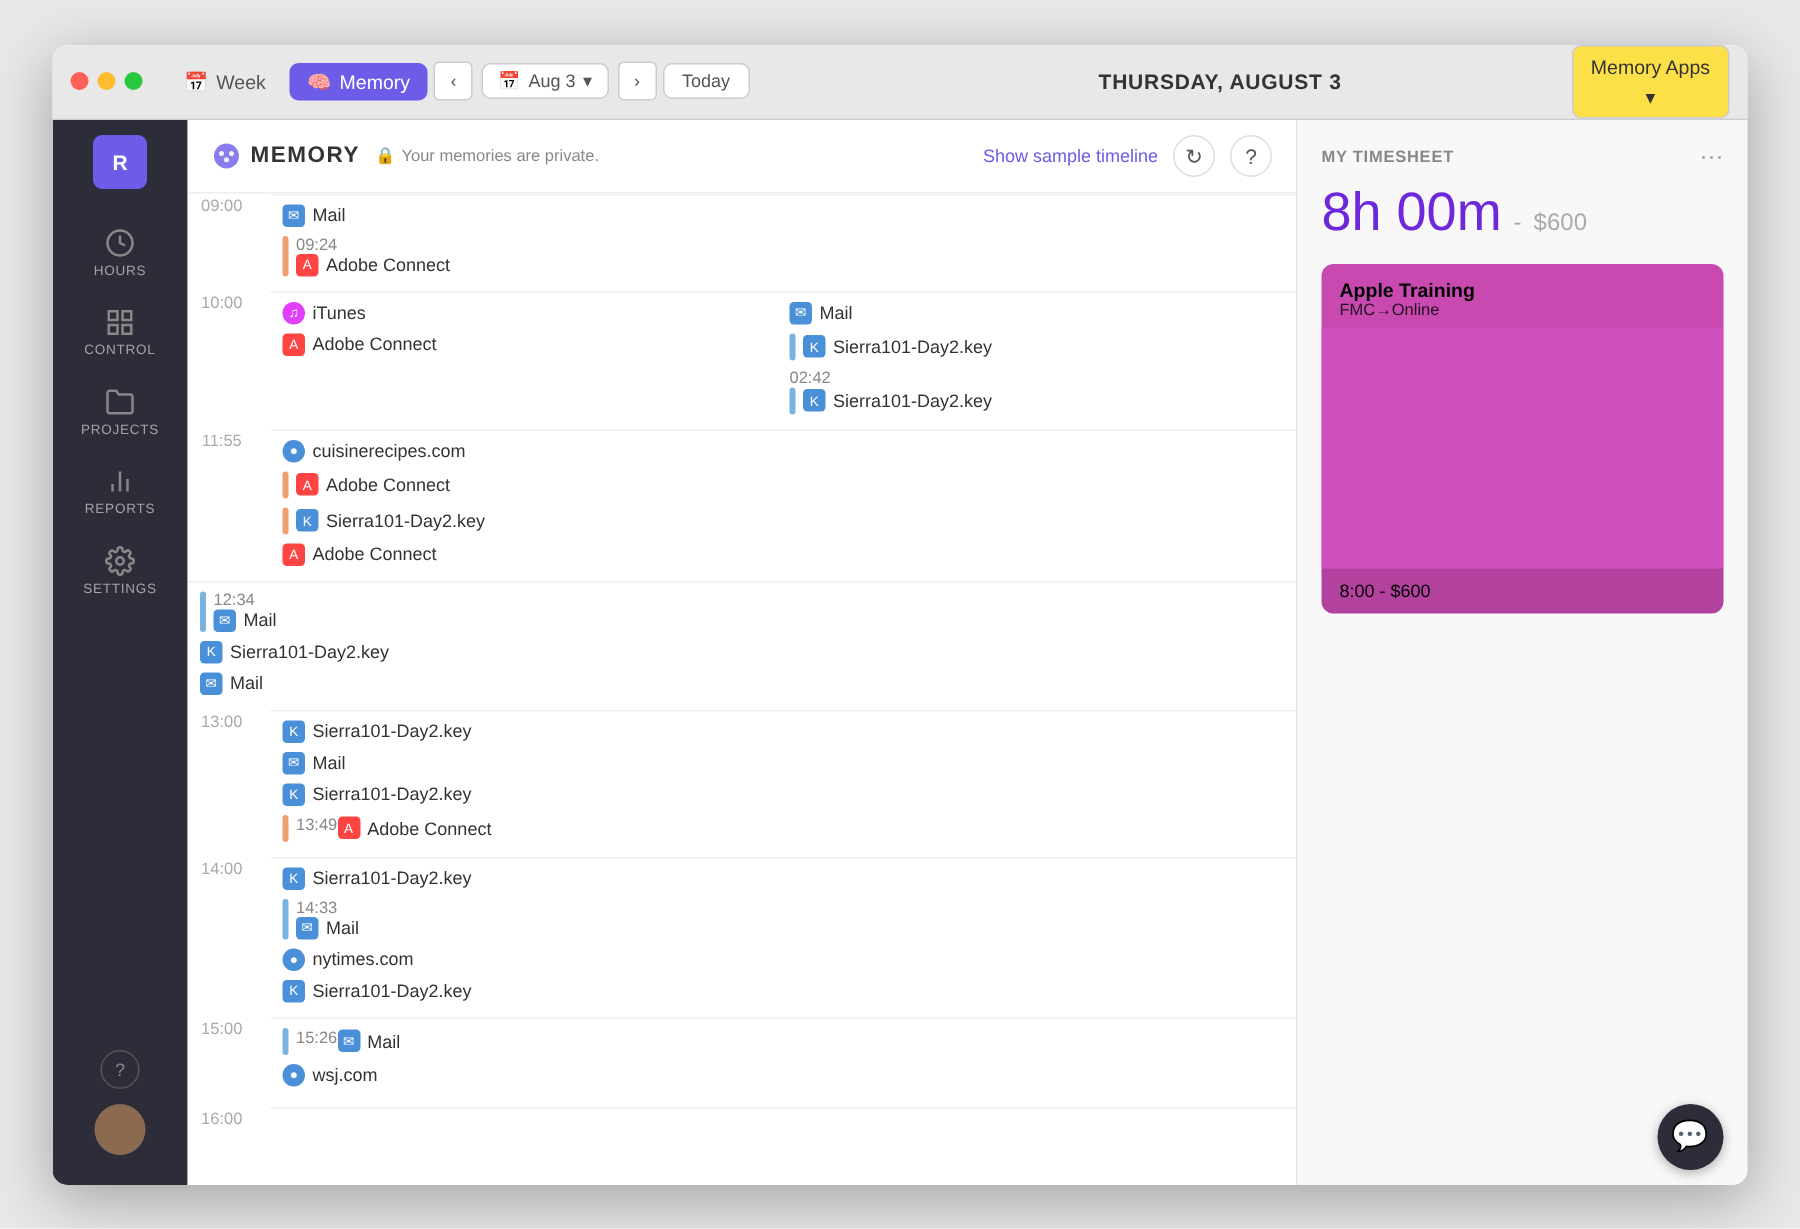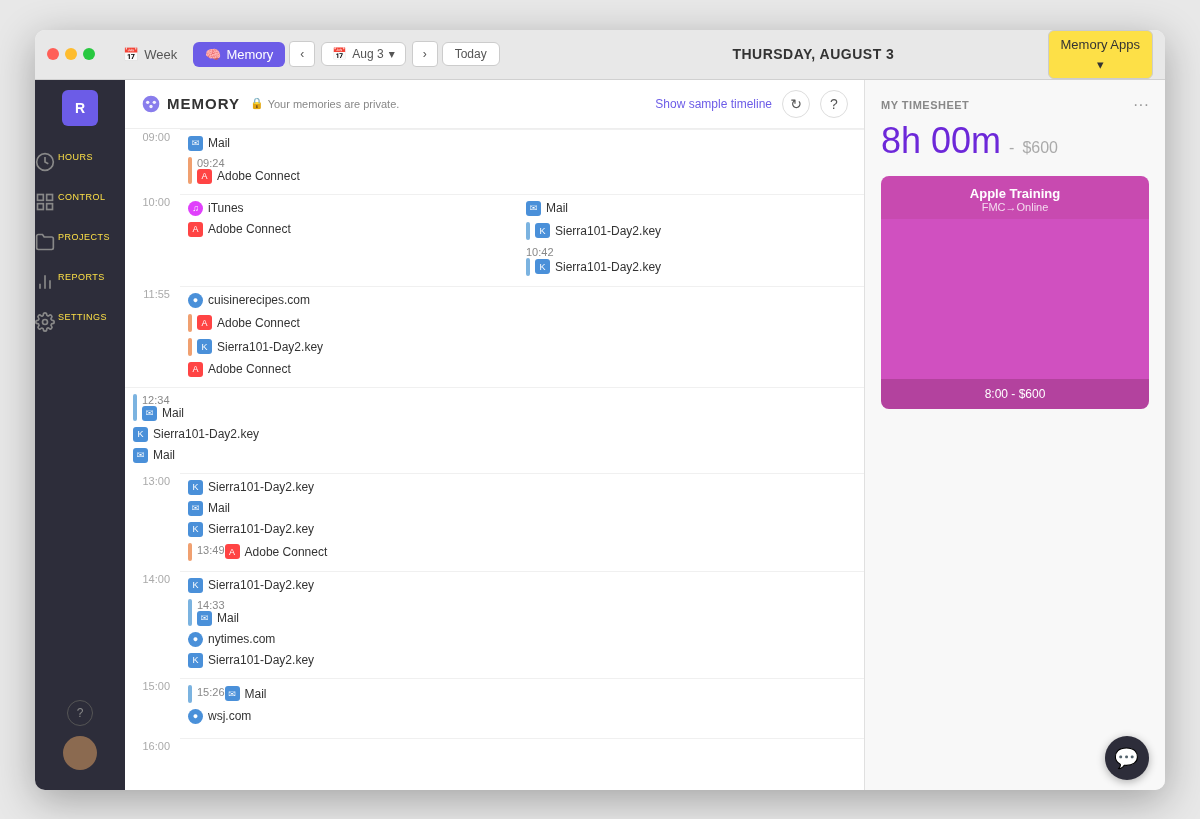--- a/index.html
+++ b/index.html
@@ -144,27 +144,27 @@
       border-radius: 6px;
       background: #6c5ce7;
       color: white;
       display: flex; align-items: center; justify-content: center;
       font-size: 14px;
       font-weight: 700;
       margin-bottom: 16px;
     }
     .sidebar-item {
       display: flex;
-      flex-direction: row;
-      align-items: flex-start;
+      flex-direction: column;
+      align-items: center;
       gap: 3px;
       padding: 10px 0;
       width: 100%;
       cursor: pointer;
-      color: #fde047;
+      color: #a3a3a3;
     }
     .sidebar-item svg { width: 20px; height: 20px; }
     .sidebar-label {
       font-size: 9px;
       letter-spacing: 0.5px;
       text-transform: uppercase;
     }
     .sidebar-bottom {
       margin-top: auto;
       display: flex;
@@ -297,23 +297,22 @@
       color: #6d28d9;
     }
     .total-money {
       font-size: 16px;
       color: #aaa;
     }
     .timesheet-card {
       background: #c84ab0;
       border-radius: 8px;
       overflow: hidden;
-      color: #ffffff;
+      color: #000000;
       margin-bottom: 12px;
-      text-align: center;
     }
     .timesheet-card-header {
       padding: 10px 12px 6px;
     }
     .card-title {
       font-size: 13px;
       font-weight: 600;
     }
     .card-subtitle {
       font-size: 11px;
@@ -462,21 +461,21 @@
             .evt-ic.itunes { background:#e040fb; color:white; border-radius:50%; }
             .evt-ic.adobe { background:#ff4444; color:white; }
             .evt-ic.safari { background:#4a90d9; color:white; border-radius:50%; }
             .evt-ic.nytimes { background:#4a90d9; color:white; border-radius:50%; }
             .evt-ic.wsj { background:#4a90d9; color:white; border-radius:50%; }
             .bar { width:4px; border-radius:2px; background:#f0a070; align-self:stretch; min-height:18px; flex-shrink:0; }
             .bar.blue { background:#7bb3e0; }
             .bar.orange { background:#f0a070; }
             .hb { display:flex; }
             .hb-time { width:55px; padding-top:2px; flex-shrink:0; }
-            .hb-time-txt { font-size:11px; color:#aaa; text-align:right; padding-right:10px; }
+            .hb-time-txt { font-size:11px; color:#aaa; text-align:center; padding-right:10px; }
             .hb-content { flex:1; border-top:1px solid #f0f0f0; padding:4px 8px 8px; display:flex; flex-direction:column; gap:2px; min-height:60px; }
             .time-stamp { font-size:11px; color:#888; }
             .col { flex:1; display:flex; flex-direction:column; gap:2px; }
           </style>
 
           <div class="hb">
             <div class="hb-time">
               <div class="hb-time-txt">09:00</div>
             </div>
             <div class="hb-content">
@@ -517,21 +516,21 @@
                   <div class="evt-ic mail">✉</div>
                   <span>Mail</span>
                 </div>
                 <div class="evt">
                   <div class="bar blue"></div>
                   <div class="evt-ic keynote">K</div>
                   <span>Sierra101-Day2.key</span>
                 </div>
                 <div class="evt">
                   <div style="display:flex;flex-direction:column;">
-                    <span class="time-stamp">10:42</span>
+                    <span class="time-stamp">02:42</span>
                     <div class="evt" style="padding:0;">
                       <div class="bar blue"></div>
                       <div class="evt-ic keynote">K</div>
                       <span>Sierra101-Day2.key</span>
                     </div>
                   </div>
                 </div>
               </div>
             </div>
           </div>

